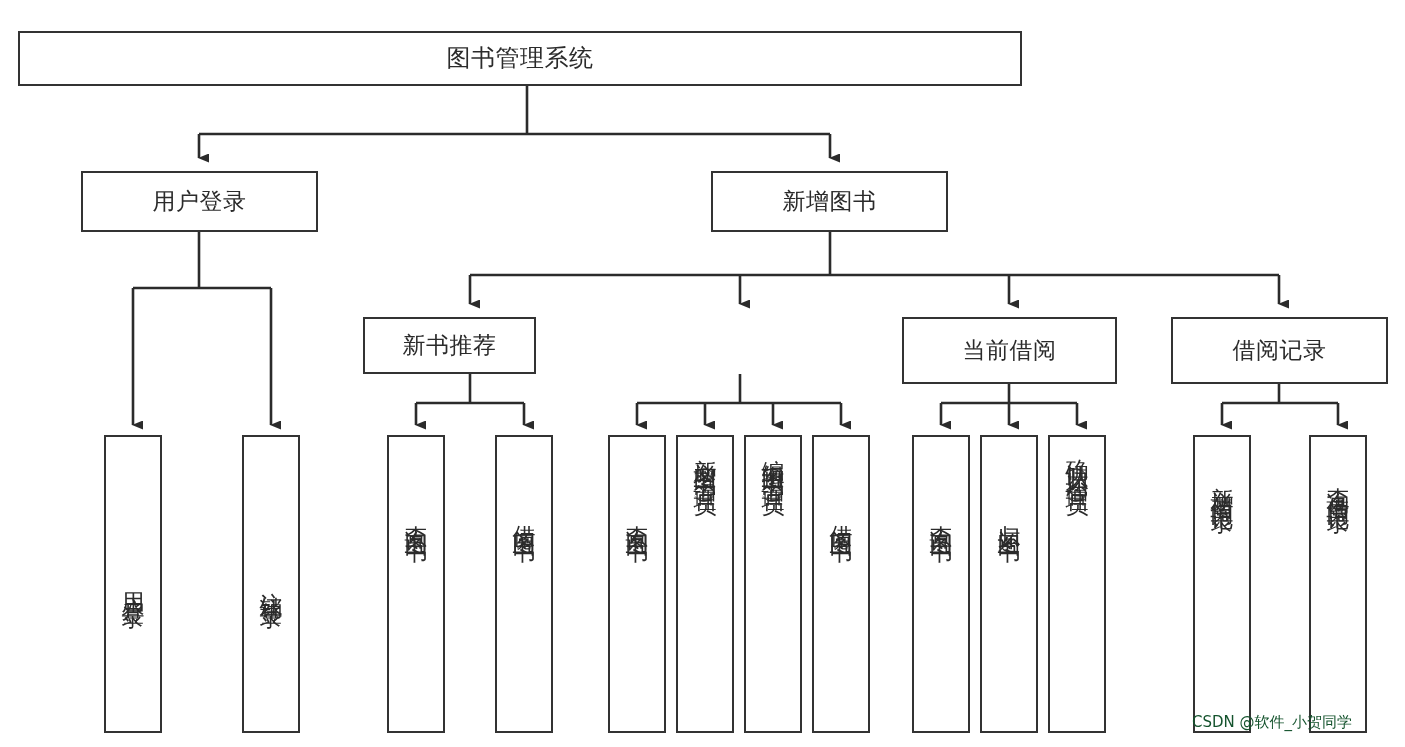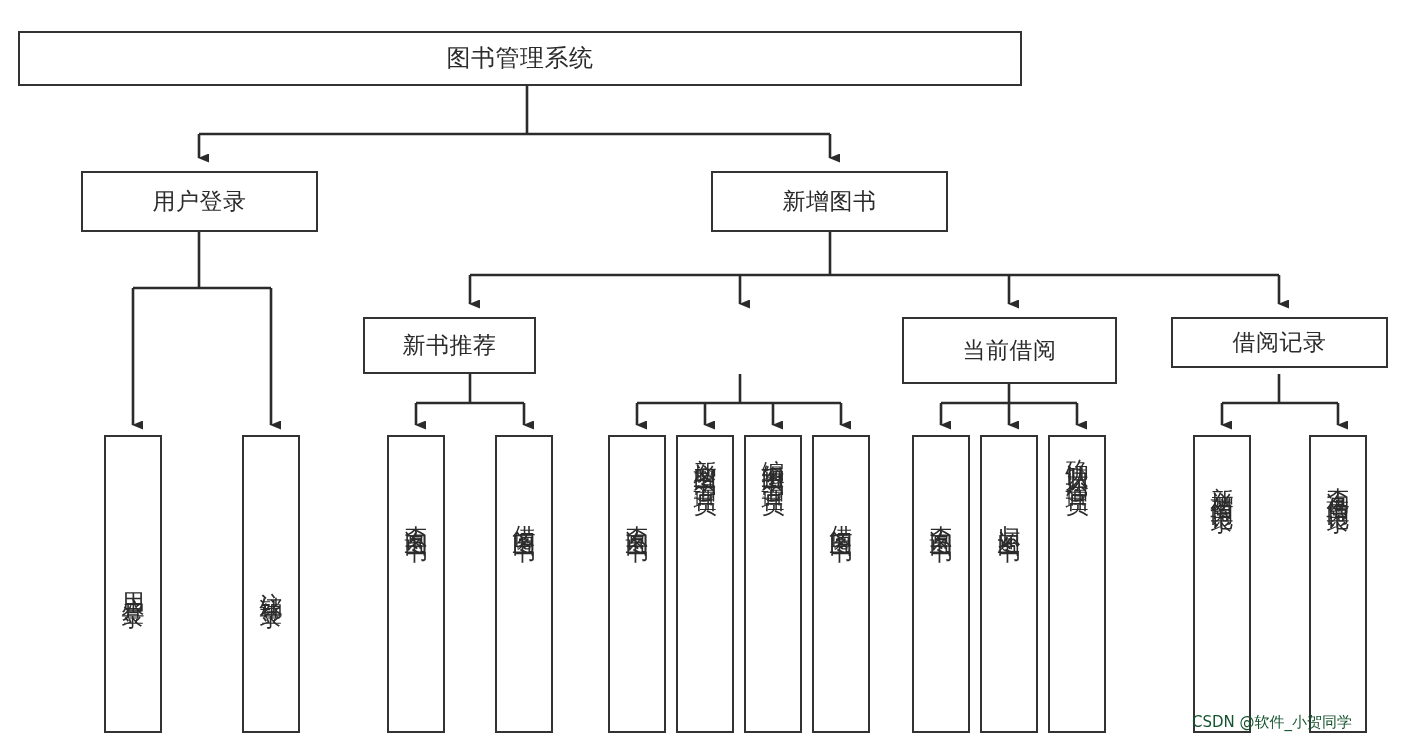--- a/index.html
+++ b/index.html
@@ -148,21 +148,21 @@
 
   <div class="node horiz" style="left:363px; top:317px; width:173px; height:57px;">
     <span class="label">新书推荐</span>
   </div>
 
 
   <div class="node horiz" style="left:902px; top:317px; width:215px; height:67px;">
     <span class="label">当前借阅</span>
   </div>
 
-  <div class="node horiz" style="left:1171px; top:317px; width:217px; height:51px;">
+  <div class="node horiz" style="left:1171px; top:317px; width:217px; height:67px;">
     <span class="label">借阅记录</span>
   </div>
 
   <div class="node vert centered" style="left:104px; top:435px; width:58px; height:298px;">
     <span class="label">用户登录</span>
   </div>
 
   <div class="node vert centered" style="left:242px; top:435px; width:58px; height:298px;">
     <span class="label">注销登录</span>
   </div>

